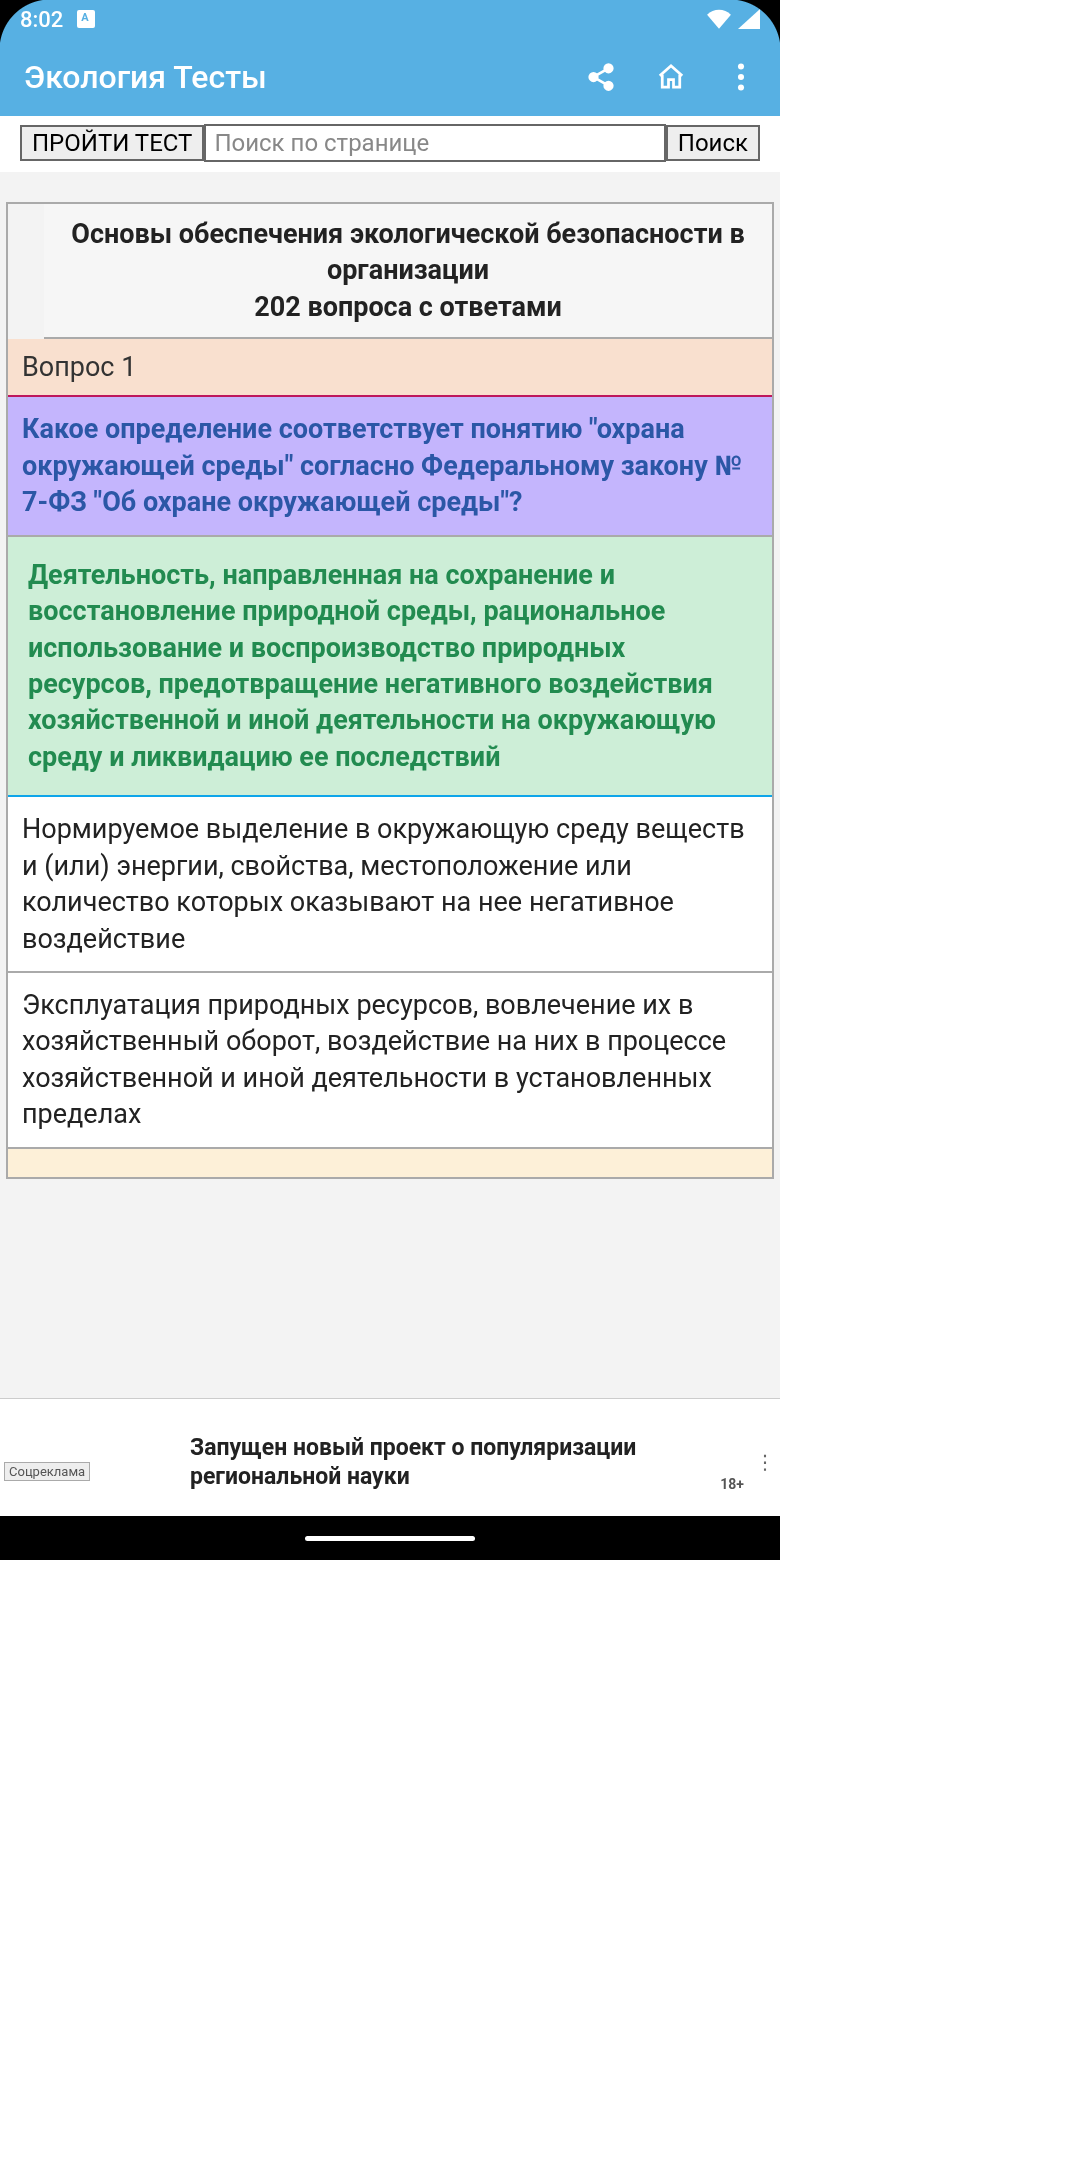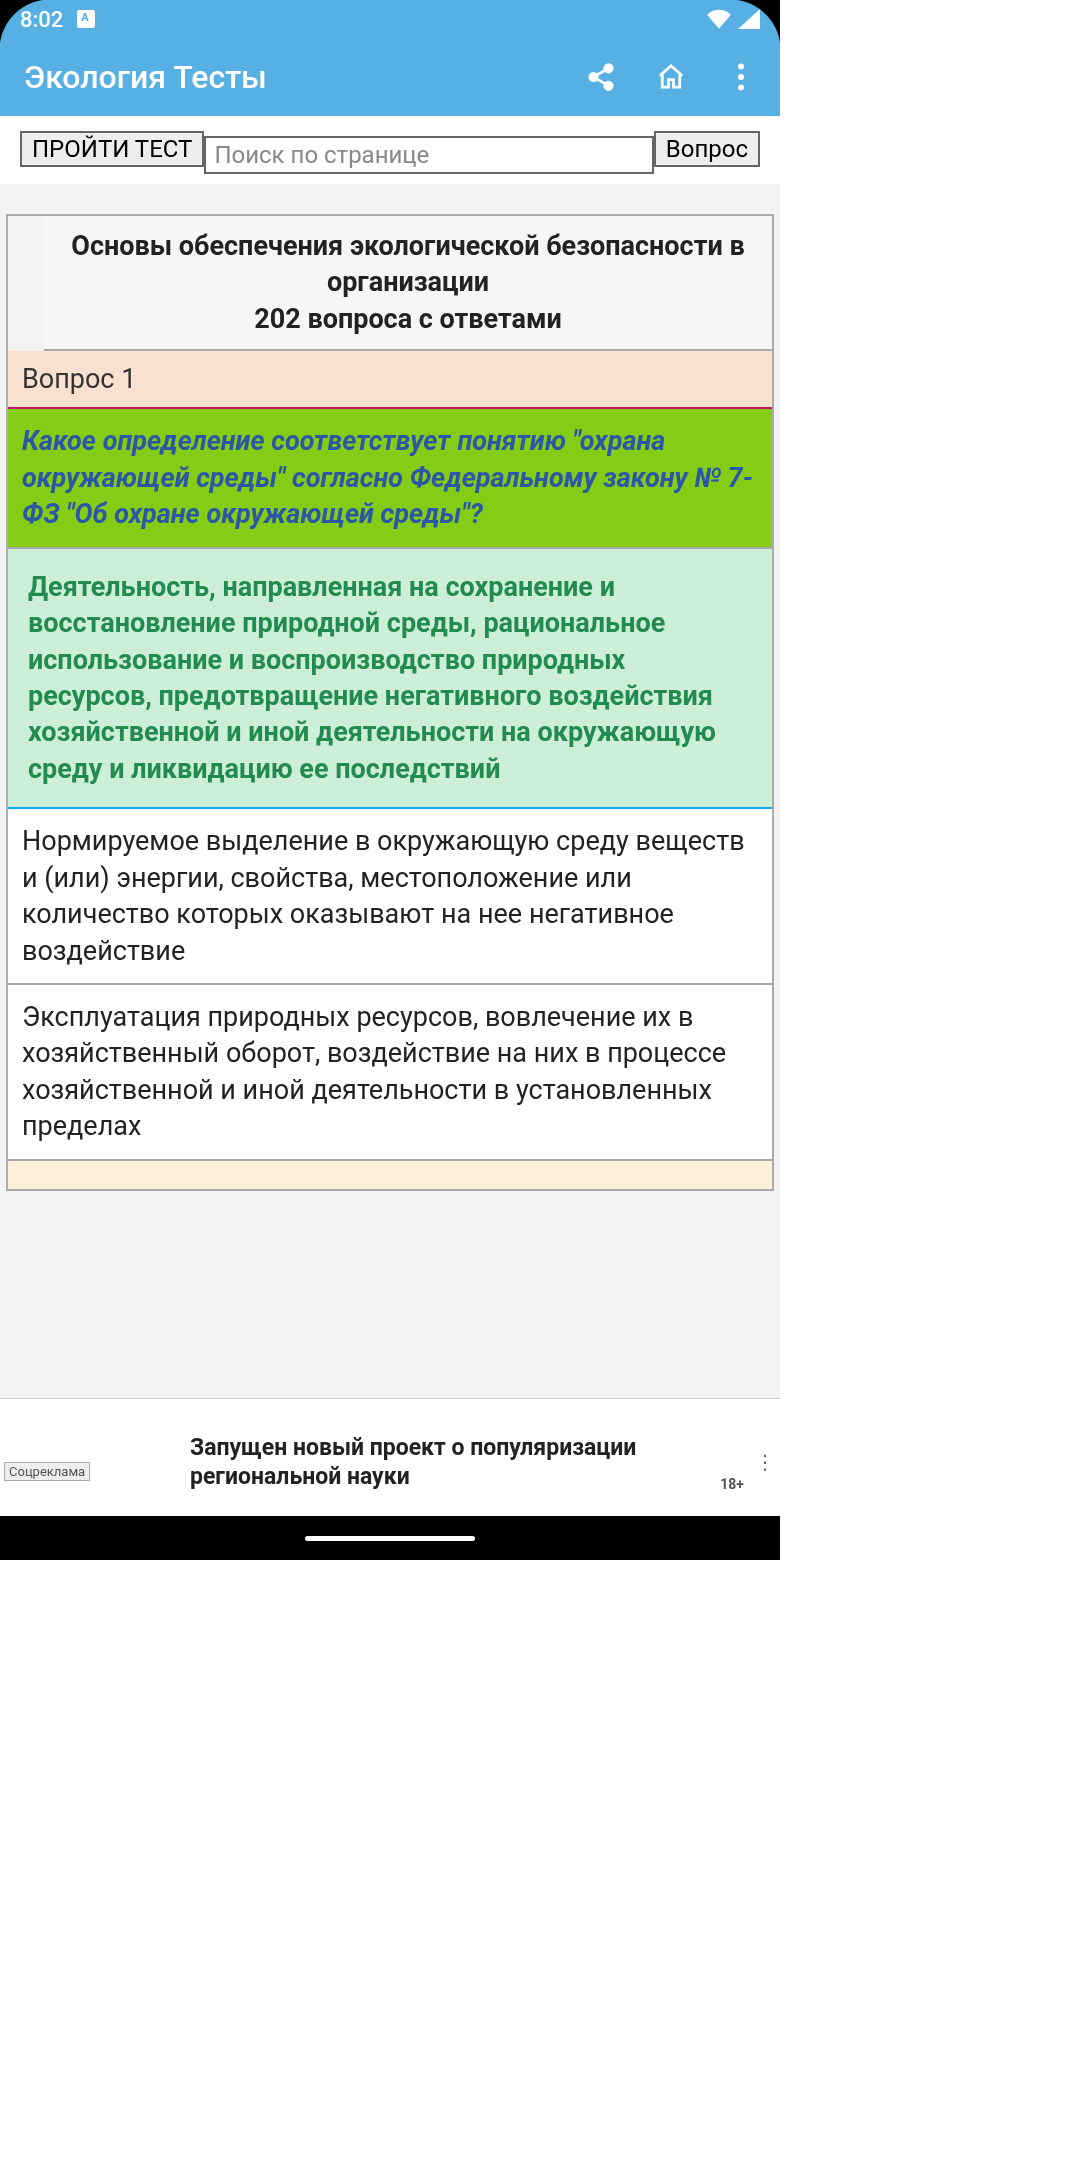--- a/index.html
+++ b/index.html
@@ -13,29 +13,29 @@
   .sb-icon-box { width: 18px; height: 18px; background: #fff; border-radius: 2px; position: relative; }
   .sb-icon-box::after { content: "A"; position: absolute; color: #57b0e3; font-size: 11px; font-weight: bold; top: 1px; left: 4px; }
 
   .app-bar { height: 78px; background: #57b0e3; display: flex; align-items: center; padding: 0 24px; color: #fff; }
   .app-title { font-size: 32px; font-weight: 500; flex: 1; }
   .app-icons { display: flex; align-items: center; gap: 40px; }
   .icon { width: 30px; height: 30px; display: flex; align-items: center; justify-content: center; }
 
   .toolbar { background: #fff; padding: 8px 20px 10px; display: flex; align-items: center; gap: 0; border-bottom: 0; }
   .btn { border: 2px solid #666; background: #eee; font-size: 24px; padding: 2px 10px; color: #000; font-family: inherit; }
-  .search-box { flex: 1; border: 2px solid #666; padding: 3px 8px; font-size: 24px; color: #888; background: #fff; font-family: inherit; margin-top: 12px; }
+  .search-box { flex: 1; border: 2px solid #666; padding: 3px 8px; font-size: 24px; color: #888; background: #fff; font-family: inherit; }
   .search-box::placeholder { color: #888; }
 
   .content { flex: 1; overflow: hidden; background: #f3f3f3; padding-top: 30px; }
   .card { margin: 0 6px; border: 2px solid #aaa; }
 
   .header-cell { background: #f6f6f6; text-align: center; padding: 12px 14px; font-size: 27px; font-weight: bold; color: #222; line-height: 1.35; border-bottom: 2px solid #aaa; margin-left: 36px; }
   .q-number { background: #f9e0cf; padding: 12px 14px; font-size: 27px; color: #333; border-bottom: 2px solid #be185d; }
-  .question { background: #84cc16; padding: 14px; font-size: 27px; font-weight: bold; color: #2b57a6; line-height: 1.35; border-bottom: 2px solid #aaa; font-style: italic; }
+  .question { background: #c4b5fd; padding: 14px; font-size: 27px; font-weight: bold; color: #2b57a6; line-height: 1.35; border-bottom: 2px solid #aaa; }
   .answer-correct { background: #cdeed7; padding: 20px; font-size: 27px; font-weight: bold; color: #228b50; line-height: 1.35; border-bottom: 2px solid #0ea5e9; }
   .answer { background: #fff; padding: 14px; font-size: 27px; color: #222; line-height: 1.35; border-bottom: 2px solid #aaa; }
   .q-next { background: #fdf0d8; padding: 14px; height: 24px; }
 
   .ad { position: absolute; left: 0; right: 0; bottom: 44px; height: 118px; background: #fff; display: flex; align-items: center; border-top: 1px solid #ccc; }
   .ad-img { width: 178px; background: linear-gradient(135deg,#b8c5cc 0%,#dfe6ea 100%); position: relative; }
   .ad-tag { position: absolute; top: 4px; left: 4px; background: #eee; border: 1px solid #aaa; font-size: 13px; padding: 1px 4px; color: #555; }
   .ad-body { flex: 1; padding: 14px 12px 4px; font-size: 23px; font-weight: bold; color: #222; line-height: 1.25; position: relative; }
   .ad-age { position: absolute; right: 6px; bottom: 2px; font-size: 14px; font-weight: bold; color: #555; }
   .ad-more { width: 30px; display: flex; align-items: flex-start; justify-content: center; padding-top: 8px; color: #666; font-size: 20px; }
@@ -93,21 +93,21 @@
               <circle cx="3" cy="12" r="2.6" fill="#fff"></circle>
               <circle cx="3" cy="21" r="2.6" fill="#fff"></circle>
             </svg>
         </span>
       </div>
     </div>
 
     <div class="toolbar">
       <button class="btn">ПРОЙТИ ТЕСТ</button>
       <input class="search-box" placeholder="Поиск по странице" style="">
-      <button class="btn">Вопрос</button>
+      <button class="btn">Поиск</button>
     </div>
 
     <div class="content">
       <div class="card">
         <div class="header-cell">
           <div>Основы обеспечения экологической безопасности в организации</div>
           <div>202 вопроса с ответами</div>
         </div>
         <div class="q-number">Вопрос 1</div>
         <div class="question">Какое определение соответствует понятию "охрана окружающей среды" согласно Федеральному закону № 7-ФЗ "Об охране окружающей среды"?</div>

